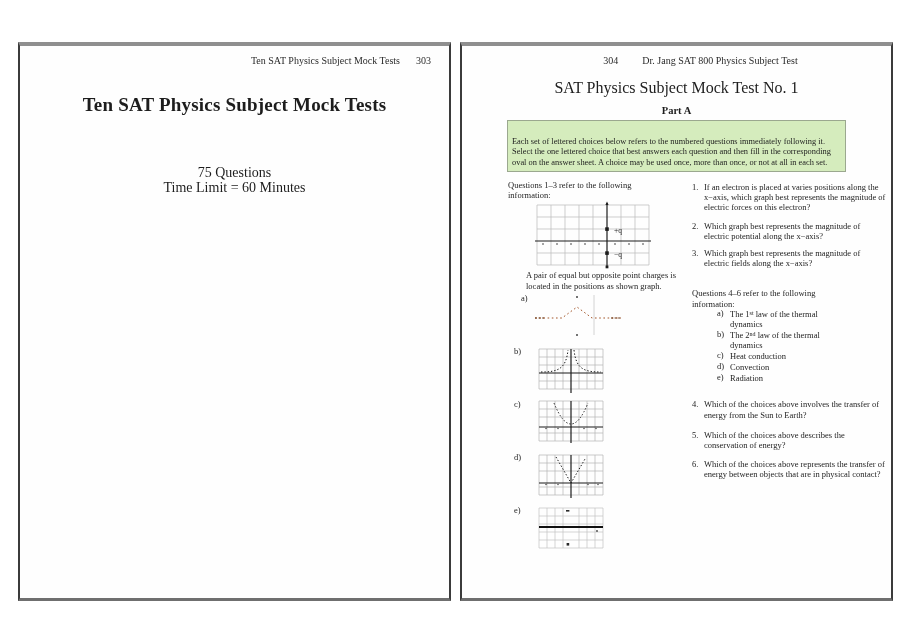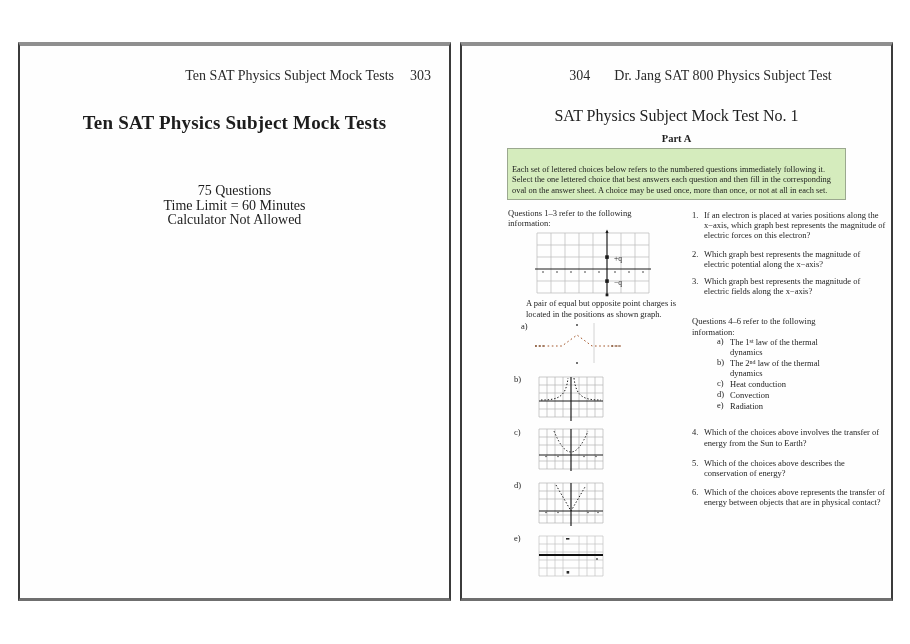--- a/index.html
+++ b/index.html
@@ -5,30 +5,30 @@
   html,body{margin:0;padding:0;background:#ffffff;}
   .canvas{position:relative;width:910px;height:644px;background:#ffffff;overflow:hidden;
           font-family:"Liberation Serif","DejaVu Serif",serif;color:#1d1d1d;}
   .page{position:absolute;top:42px;width:433px;height:559px;background:#fefefe;box-sizing:border-box;
         border-top:4px solid #8f8f8f;border-left:2px solid #3b3b3b;border-right:2px solid #3b3b3b;
         border-bottom:3px solid #6f6f6f;}
   .page-left{left:18px;}
   .page-right{left:460px;}
 
   
-  .pg-header{margin-top:22px;font-size:14px;color:#2a2a2a;}
+  .pg-header{margin-top:9px;font-size:10px;color:#2a2a2a;}
   .pg-header.right{text-align:right;padding-right:18px;}
   .pg-header .gap{display:inline-block;width:16px;}
   .book-title{margin:28px 0 0 0;text-align:center;font-size:19px;font-weight:bold;letter-spacing:.2px;}
   .test-info{margin-top:50px;text-align:center;font-size:14px;line-height:14.5px;}
 
   
   .pg-header.left{text-align:center;padding-left:48px;}
   .pg-header.left .gap{width:24px;}
-  .test-title{margin:23px 0 0 0;text-align:center;font-size:16px;font-weight:normal;}
+  .test-title{margin:13px 0 0 0;text-align:center;font-size:16px;font-weight:normal;}
   .part-label{margin-top:8px;text-align:center;font-size:10.5px;font-weight:bold;}
   .instructions{margin:4px 45px 0 45px;background:#d5ecbd;border:1px solid #9ba88f;
                 padding:16px 4px 3px 4px;font-size:8.4px;line-height:10.3px;}
 
   .columns{position:relative;margin-top:8px;height:370px;}
   .col{position:absolute;top:0;font-size:8.5px;line-height:10.2px;}
   .col-a{left:46px;width:192px;}
   .col-b{left:230px;width:194px;}
 
   .fig-caption{margin:1px 0 0 18px;width:172px;}
@@ -57,21 +57,20 @@
 <div class="canvas">
 
   <div class="page page-left">
     <div class="pg-header right">
       <span>Ten SAT Physics Subject Mock Tests</span><span class="gap"></span><span>303</span>
     </div>
     <h1 class="book-title">Ten SAT Physics Subject Mock Tests</h1>
     <div class="test-info">
       <div>75 Questions</div>
       <div>Time Limit = 60 Minutes</div>
-      <div>Calculator Not Allowed</div>
     </div>
   </div>
 
   <div class="page page-right">
     <div class="pg-header left">
       <span>304</span><span class="gap"></span><span>Dr. Jang SAT 800 Physics Subject Test</span>
     </div>
     <h2 class="test-title">SAT Physics Subject Mock Test No. 1</h2>
     <div class="part-label">Part A</div>
     <div class="instructions">Each set of lettered choices below refers to the numbered questions immediately following it. Select the one lettered choice that best answers each question and then fill in the corresponding oval on the answer sheet. A choice may be used once, more than once, or not at all in each set.</div>

